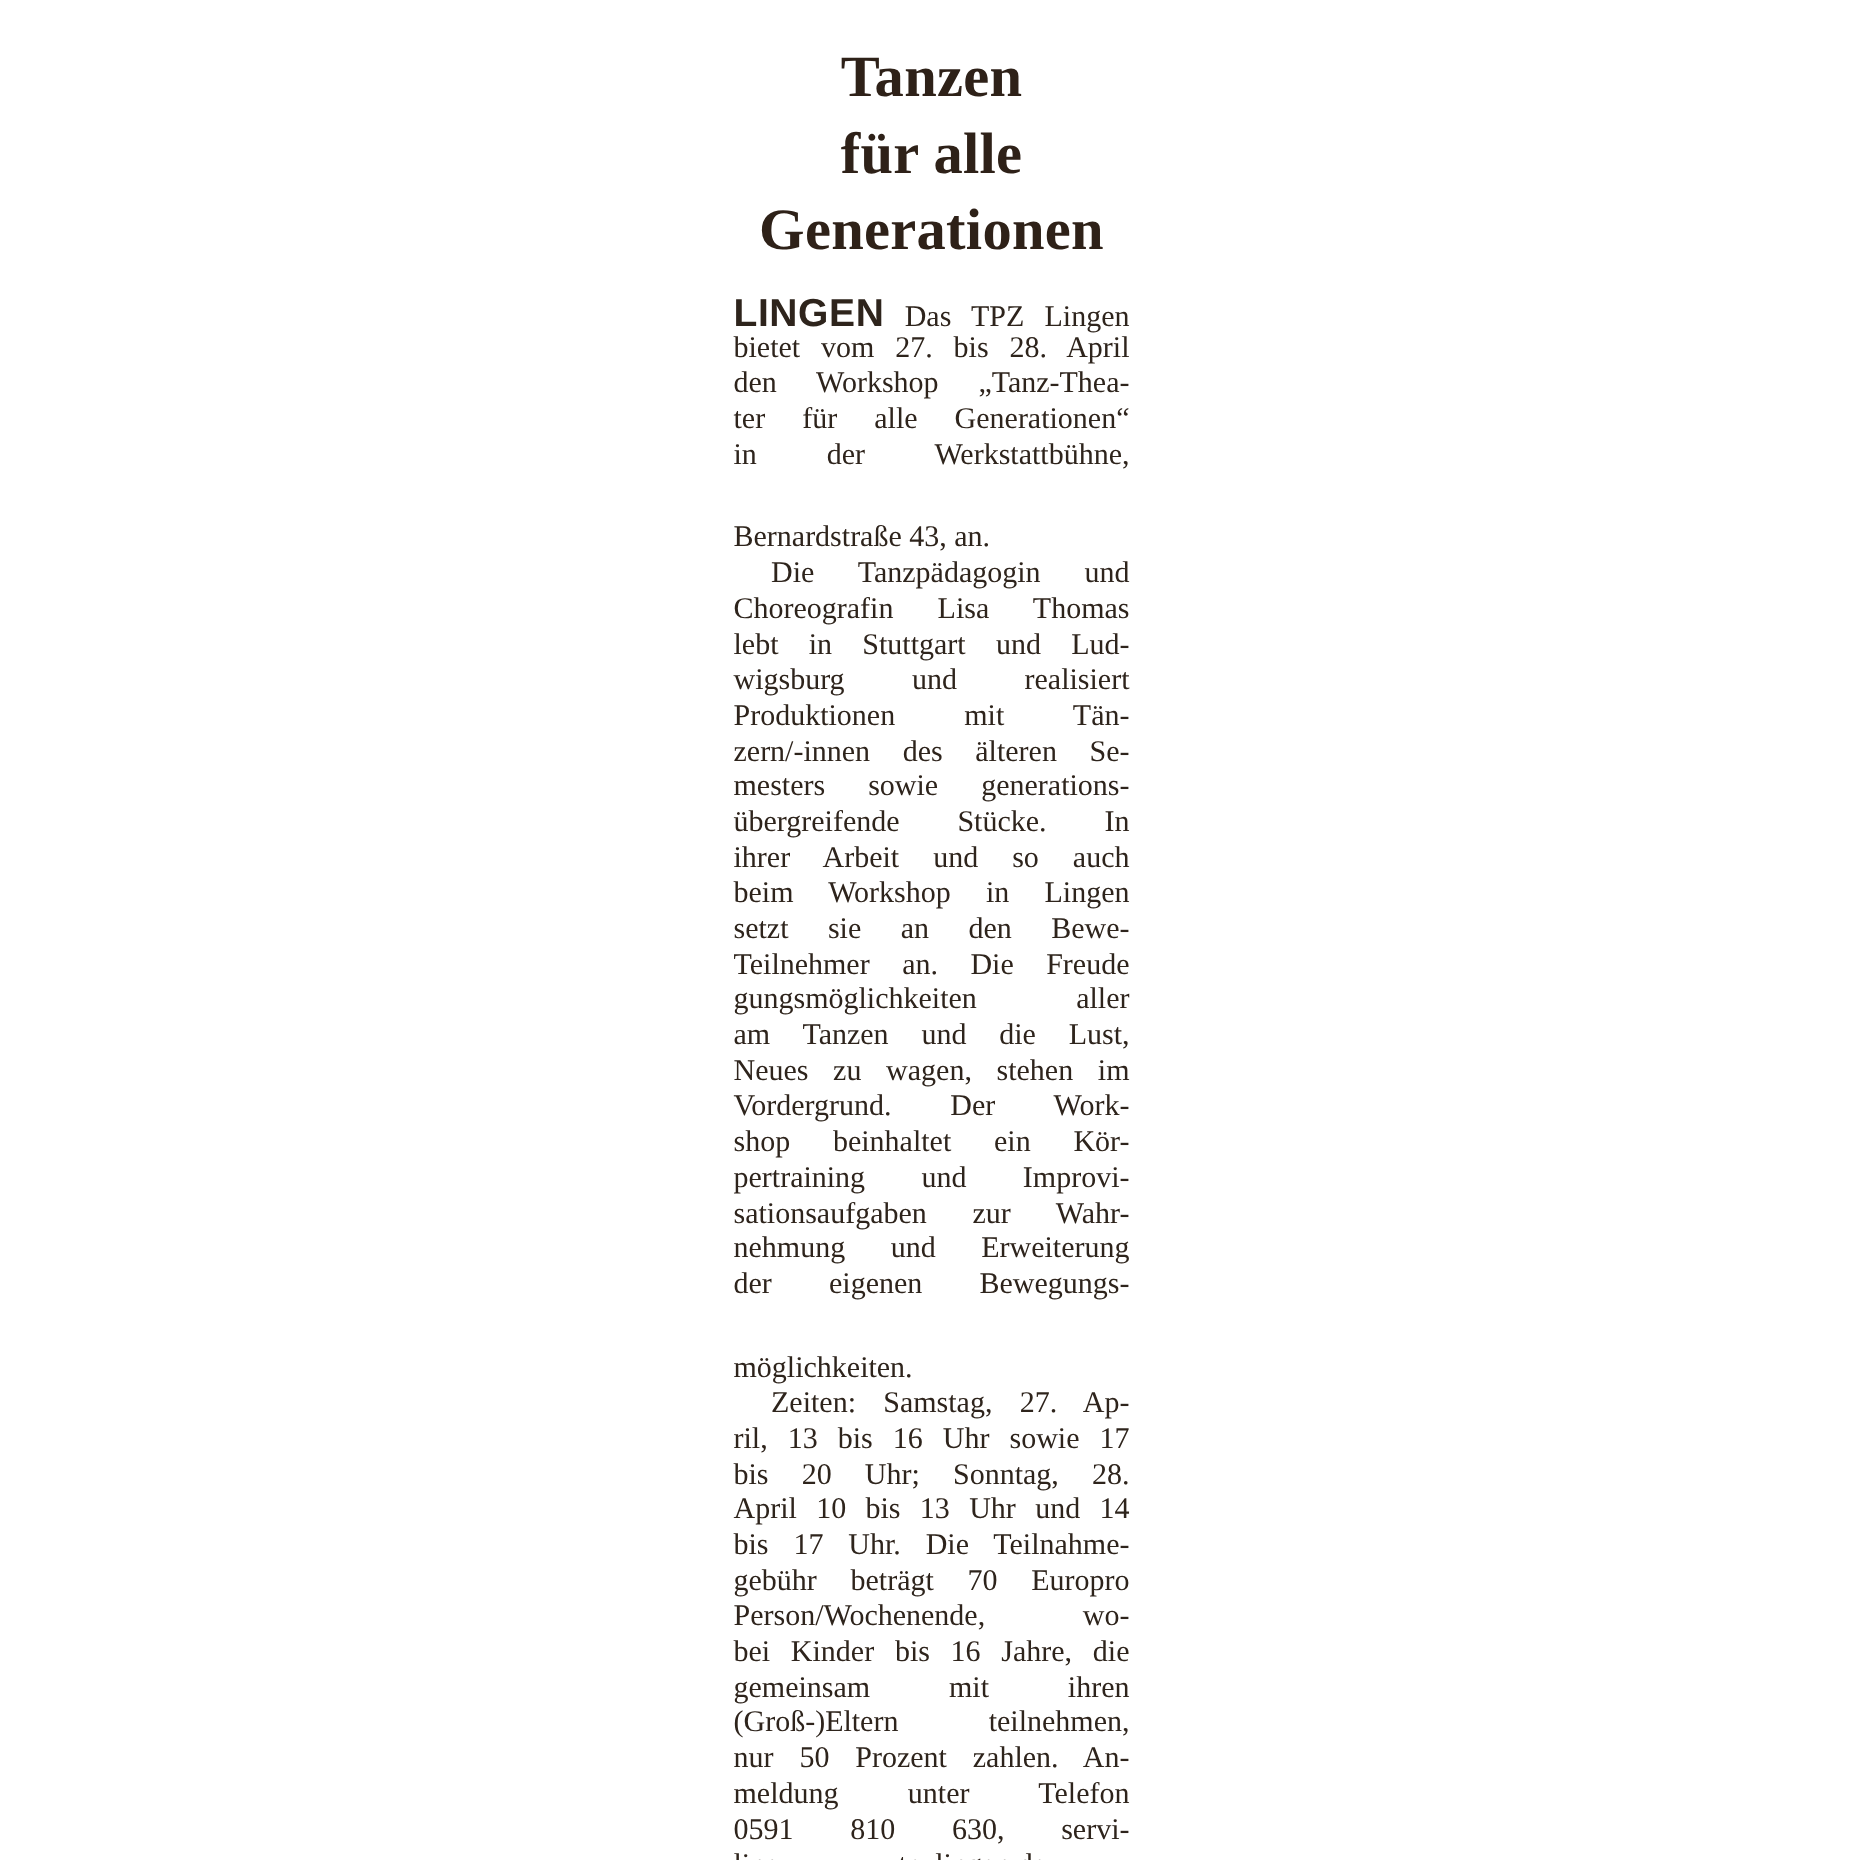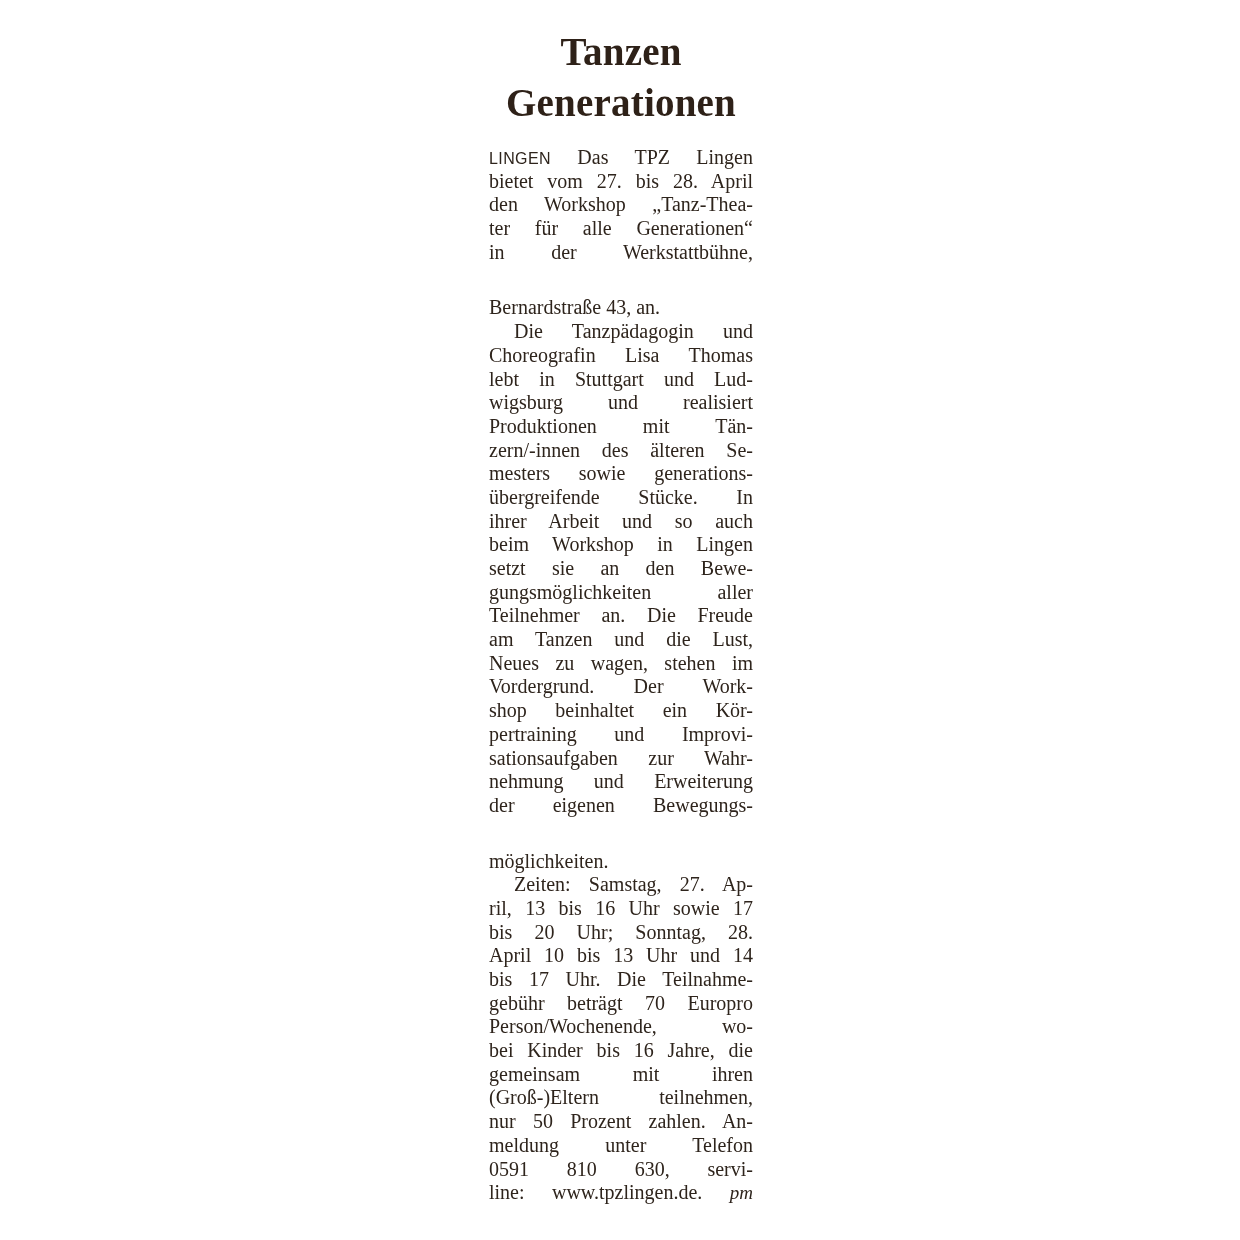--- a/index.html
+++ b/index.html
@@ -45,36 +45,37 @@
     text-align: justify;
     text-align-last: justify;
     white-space: normal;
     height: 23.7px;
     overflow: visible;
   }
   .line.last { text-align-last: left; margin-top: 32px; }
   .line.indent { padding-left: 25px; }
   .lead {
     font-family: "Liberation Sans", sans-serif;
-    font-weight: 400;
-    font-size: 16px;
+    font-weight: 700;
+    font-size: 26px;
     letter-spacing: 0.4px;
   }
   .signature {
     font-style: italic;
     font-size: 19px;
   }
 </style>
 </head>
 <body>
 
 <div class="page">
   <article class="article-column">
     <h1 class="headline">
       <div>Tanzen</div>
+      <div>für alle</div>
       <div>Generationen</div>
     </h1>
     <div class="article-body">
         <div class="para">
           <div class="line"><span class="lead">LINGEN</span> Das TPZ Lingen</div>
           <div class="line">bietet vom 27. bis 28. April</div>
           <div class="line">den Workshop „Tanz-Thea-</div>
           <div class="line">ter für alle Generationen“</div>
           <div class="line">in der Werkstattbühne,</div>
           <div class="line last">Bernardstraße 43, an.</div>
@@ -84,22 +85,22 @@
           <div class="line">Choreografin Lisa Thomas</div>
           <div class="line">lebt in Stuttgart und Lud-</div>
           <div class="line">wigsburg und realisiert</div>
           <div class="line">Produktionen mit Tän-</div>
           <div class="line">zern/-innen des älteren Se-</div>
           <div class="line">mesters sowie generations-</div>
           <div class="line">übergreifende Stücke. In</div>
           <div class="line">ihrer Arbeit und so auch</div>
           <div class="line">beim Workshop in Lingen</div>
           <div class="line">setzt sie an den Bewe-</div>
+          <div class="line">Teilnehmer an. Die Freude</div>
           <div class="line">gungsmöglichkeiten aller</div>
-          <div class="line">Teilnehmer an. Die Freude</div>
           <div class="line">am Tanzen und die Lust,</div>
           <div class="line">Neues zu wagen, stehen im</div>
           <div class="line">Vordergrund. Der Work-</div>
           <div class="line">shop beinhaltet ein Kör-</div>
           <div class="line">pertraining und Improvi-</div>
           <div class="line">sationsaufgaben zur Wahr-</div>
           <div class="line">nehmung und Erweiterung</div>
           <div class="line">der eigenen Bewegungs-</div>
           <div class="line last">möglichkeiten.</div>
         </div>

